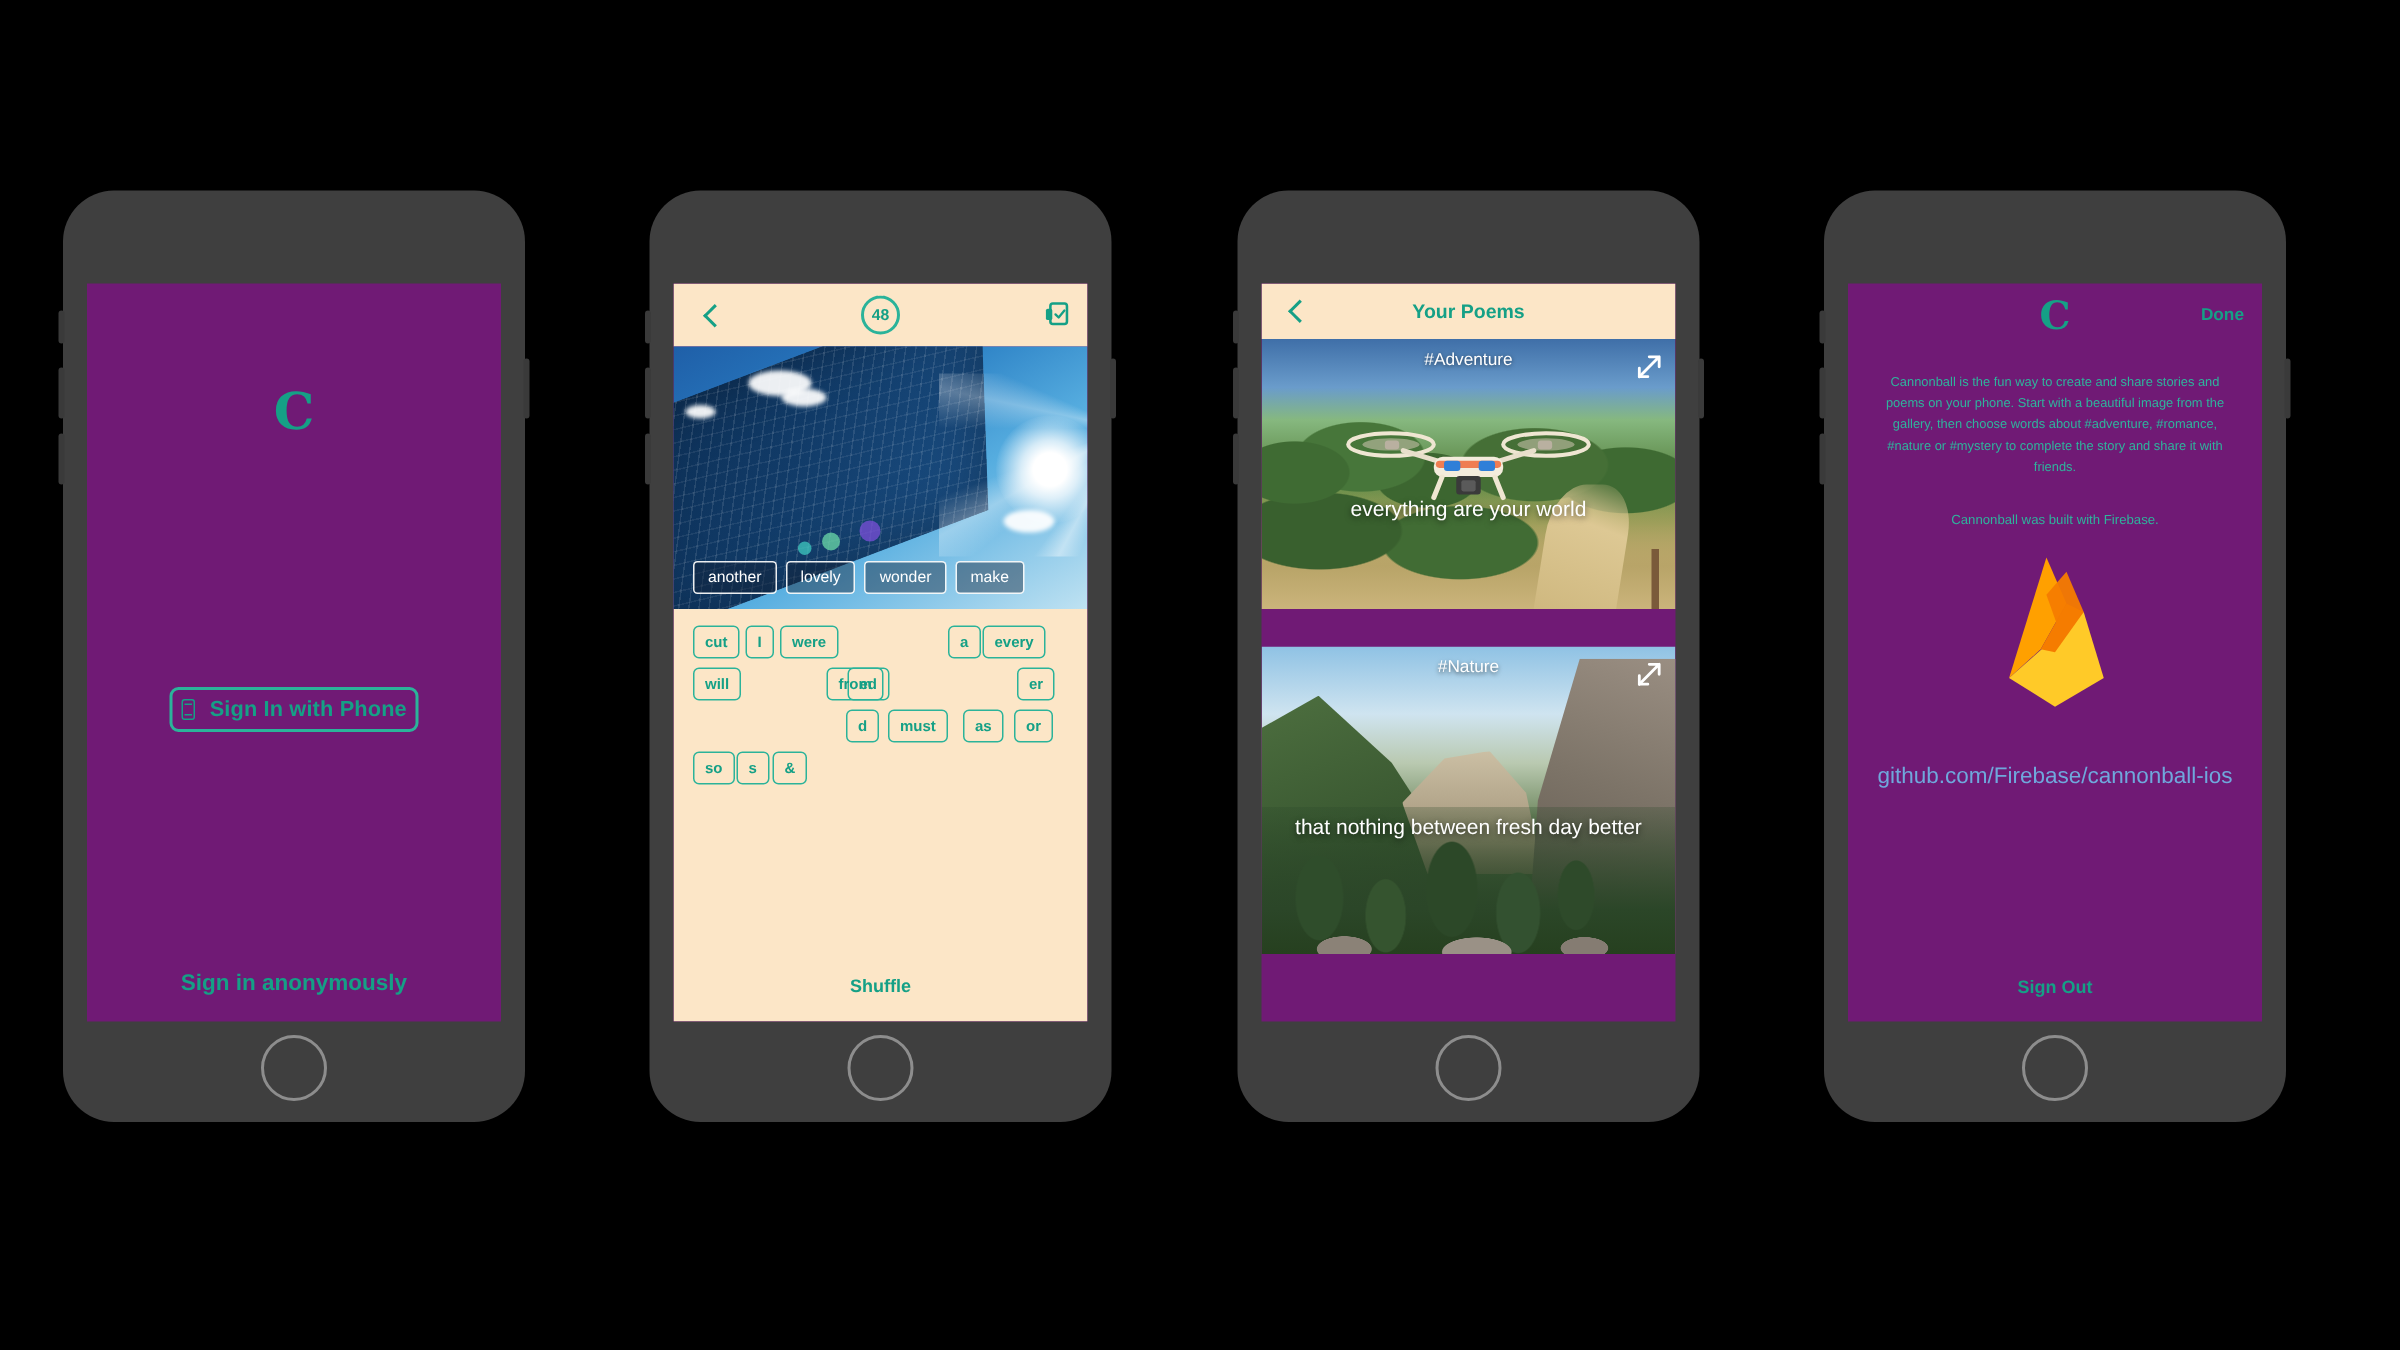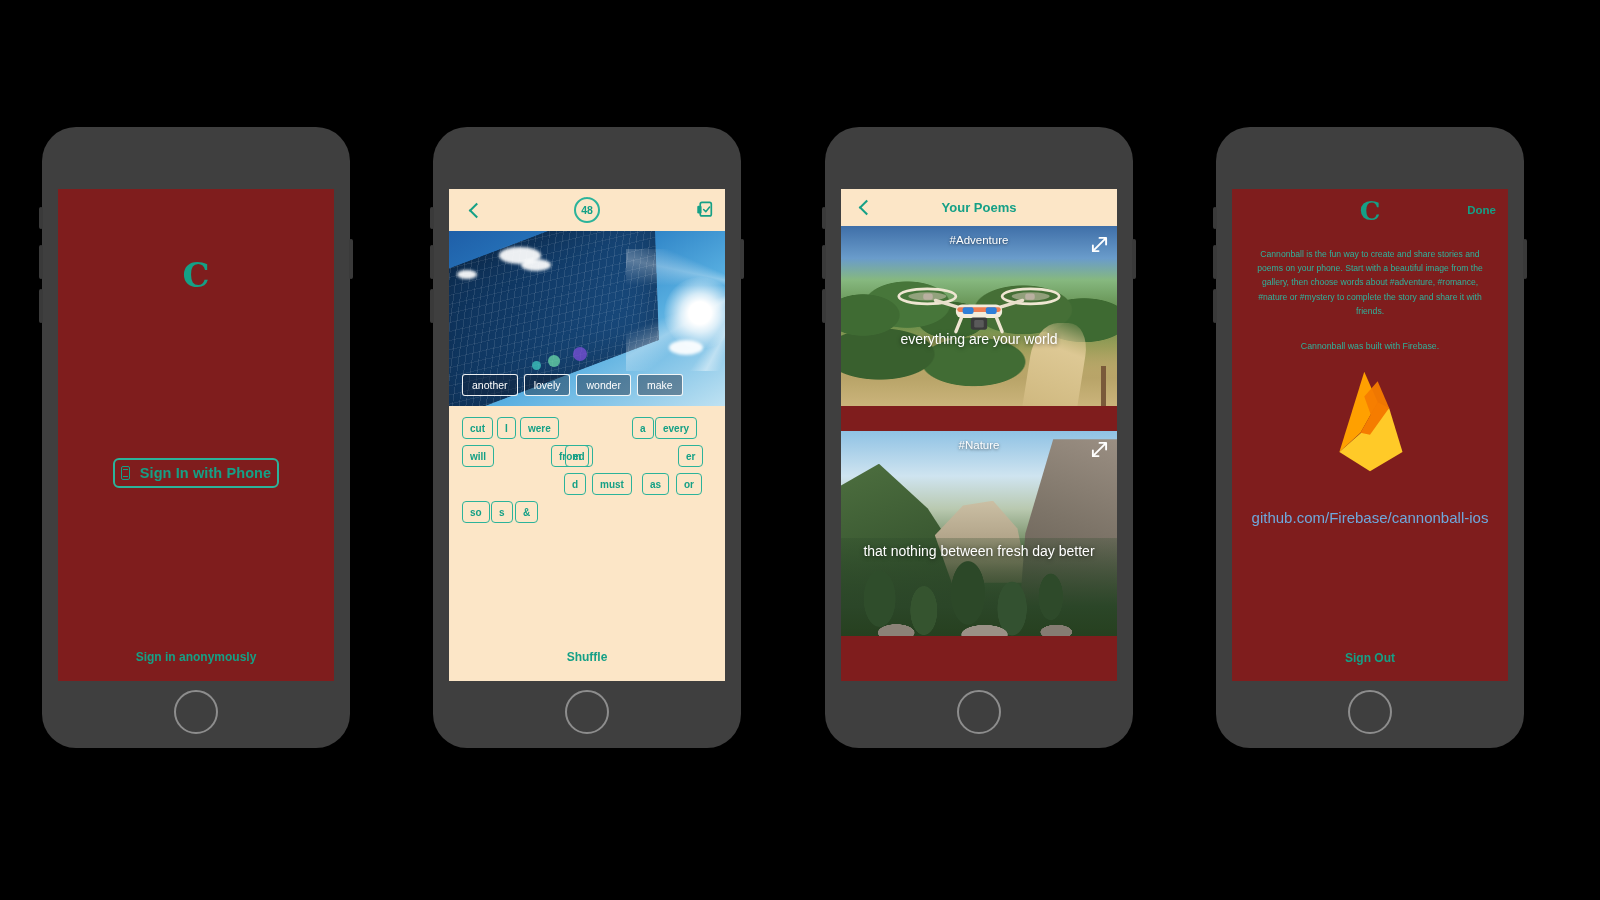--- a/index.html
+++ b/index.html
@@ -7,21 +7,21 @@
     width:1600px; height:900px; background:#000; overflow:hidden;
     font-family:"Liberation Sans", sans-serif;
   }
   .stage { position:relative; width:1600px; height:900px; background:#000; }
 
   
   .phone { position:absolute; background:#3f3f3f; border-radius:34px; }
   .phone .btn-left { position:absolute; left:-3px; width:4px; background:#3a3a3a; border-radius:2px; }
   .phone .btn-right { position:absolute; right:-3px; width:4px; background:#3a3a3a; border-radius:2px; }
   .screen {
-    position:absolute; background:#7f1d1d; overflow:hidden;
+    position:absolute; background:#701a75; overflow:hidden;
   }
   .home-btn {
     position:absolute; width:44px; height:44px; border-radius:50%;
     border:2px solid #8d8d8d; left:50%; transform:translateX(-50%);
   }
   .center { text-align:center; }
 
   
   .logo-c {
     font-family:"DejaVu Serif", serif; font-weight:700;
@@ -39,21 +39,21 @@
     position:relative; flex:0 0 auto;
   }
   .phone-glyph::before {
     content:""; position:absolute; left:1px; right:1px; top:2.2px; height:1.2px; background:#15a086;
   }
   .phone-glyph::after {
     content:""; position:absolute; left:1px; right:1px; bottom:2.2px; height:1.2px; background:#15a086;
   }
   .bottom-link {
     position:absolute; left:0; right:0; text-align:center;
-    color:#15a086; font-size:12px; font-weight:600;
+    color:#15a086; font-size:15px; font-weight:600;
   }
 
   
   .navbar {
     position:absolute; left:0; right:0; top:0; height:42px;
     background:#fce6c7; display:flex; align-items:center;
   }
   .chev-back {
     width:11px; height:11px; border-left:2.4px solid #15a086; border-bottom:2.4px solid #15a086;
     transform:rotate(45deg);

